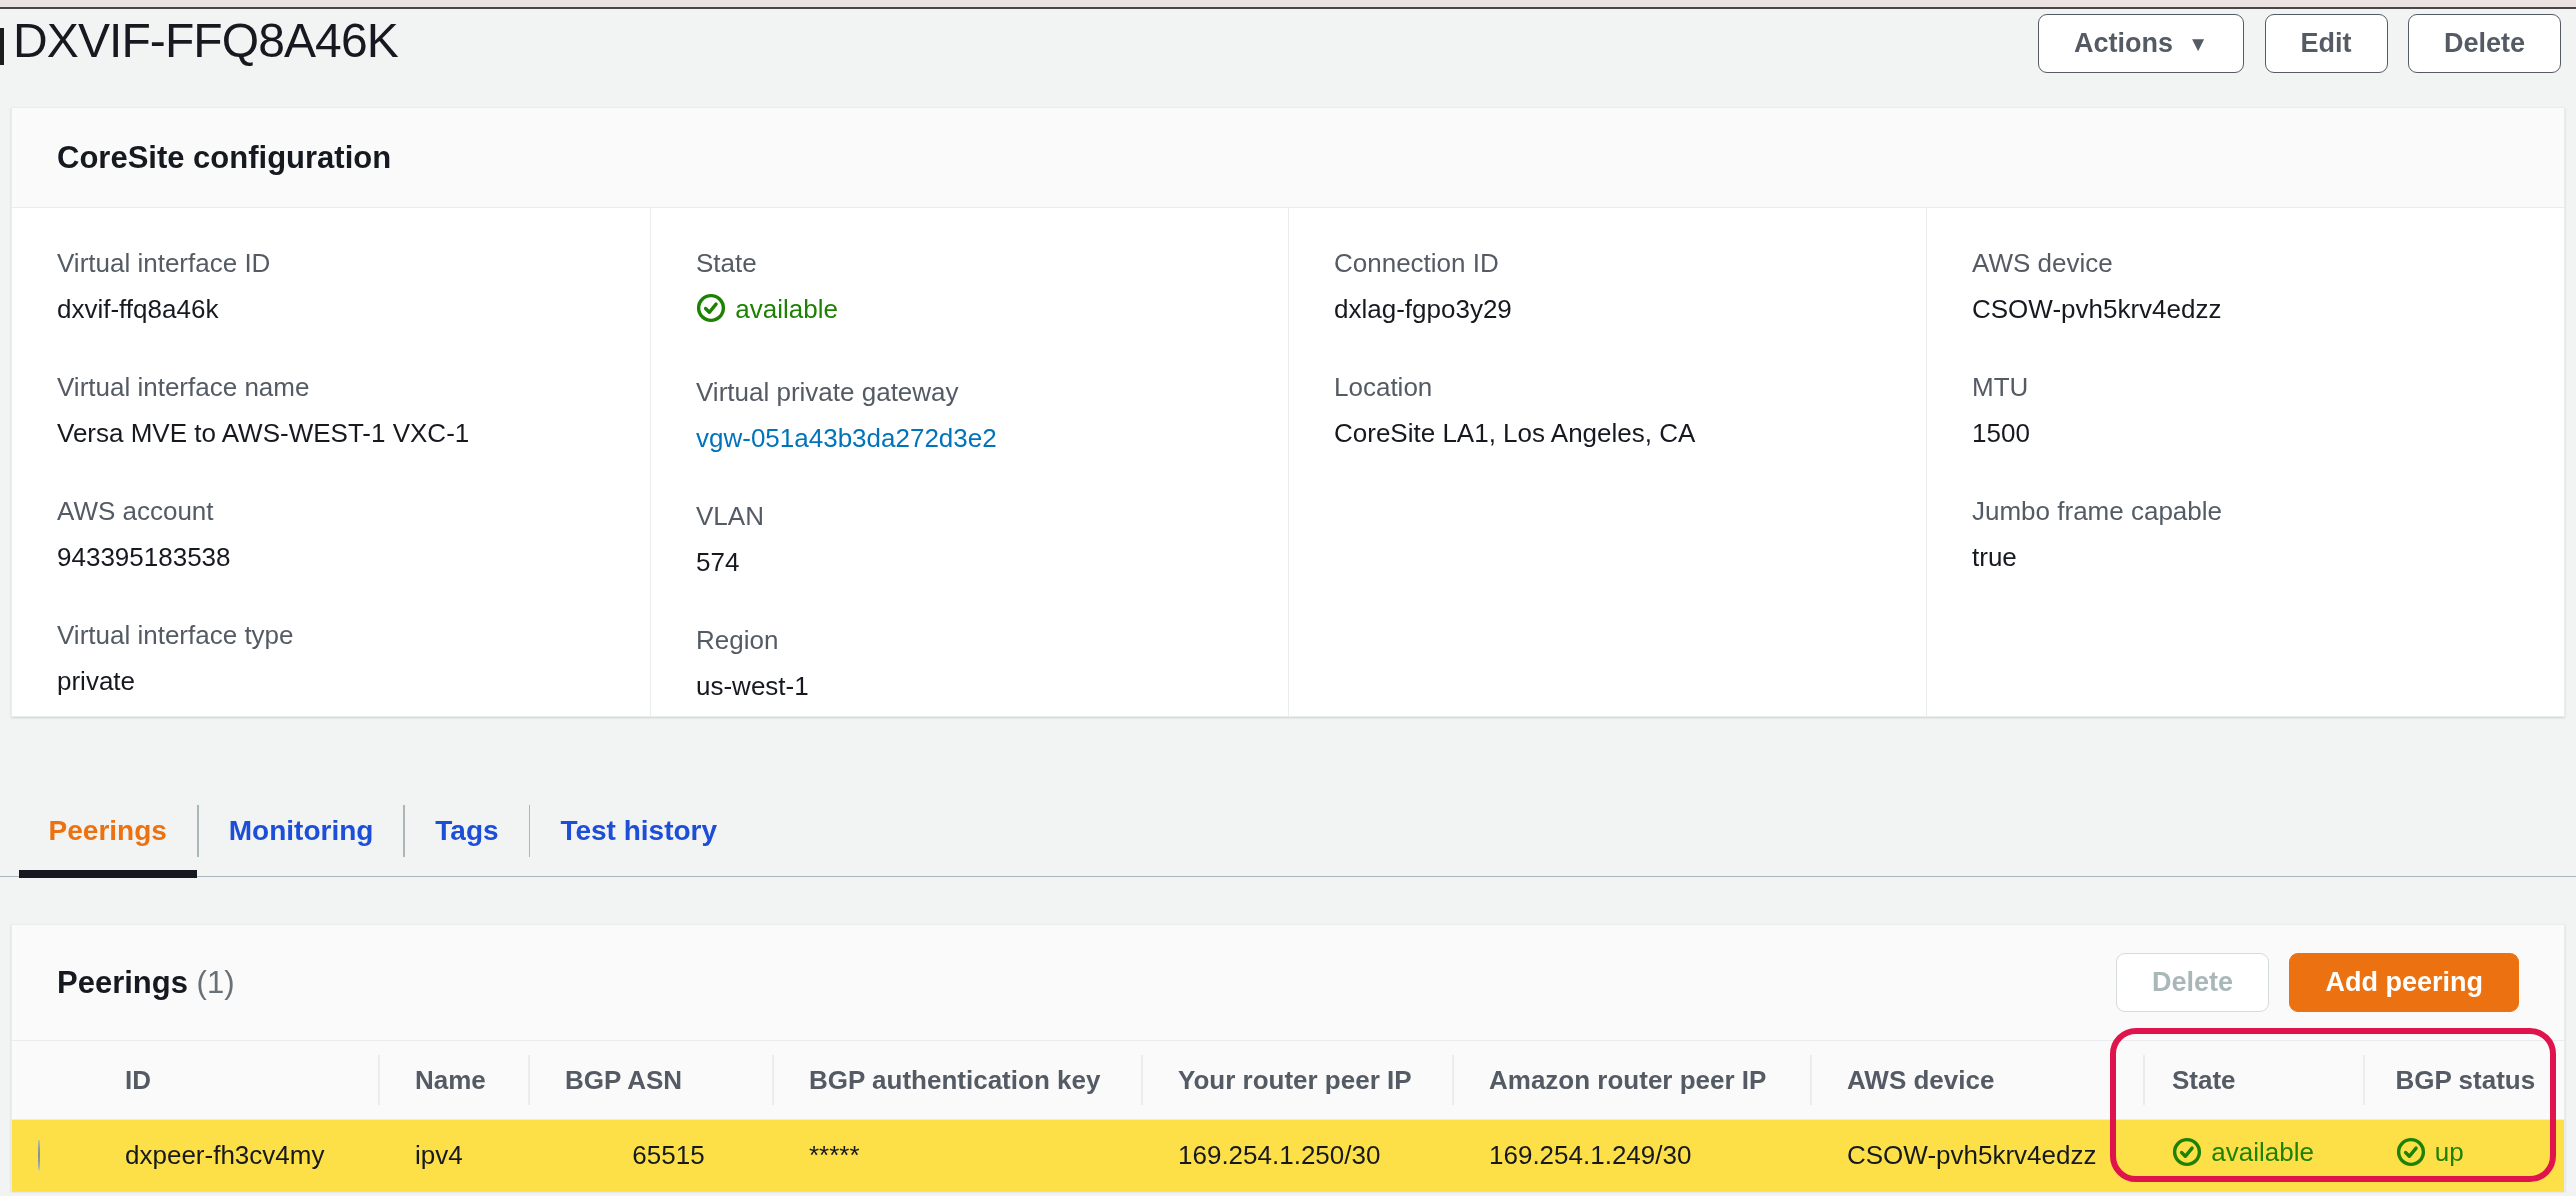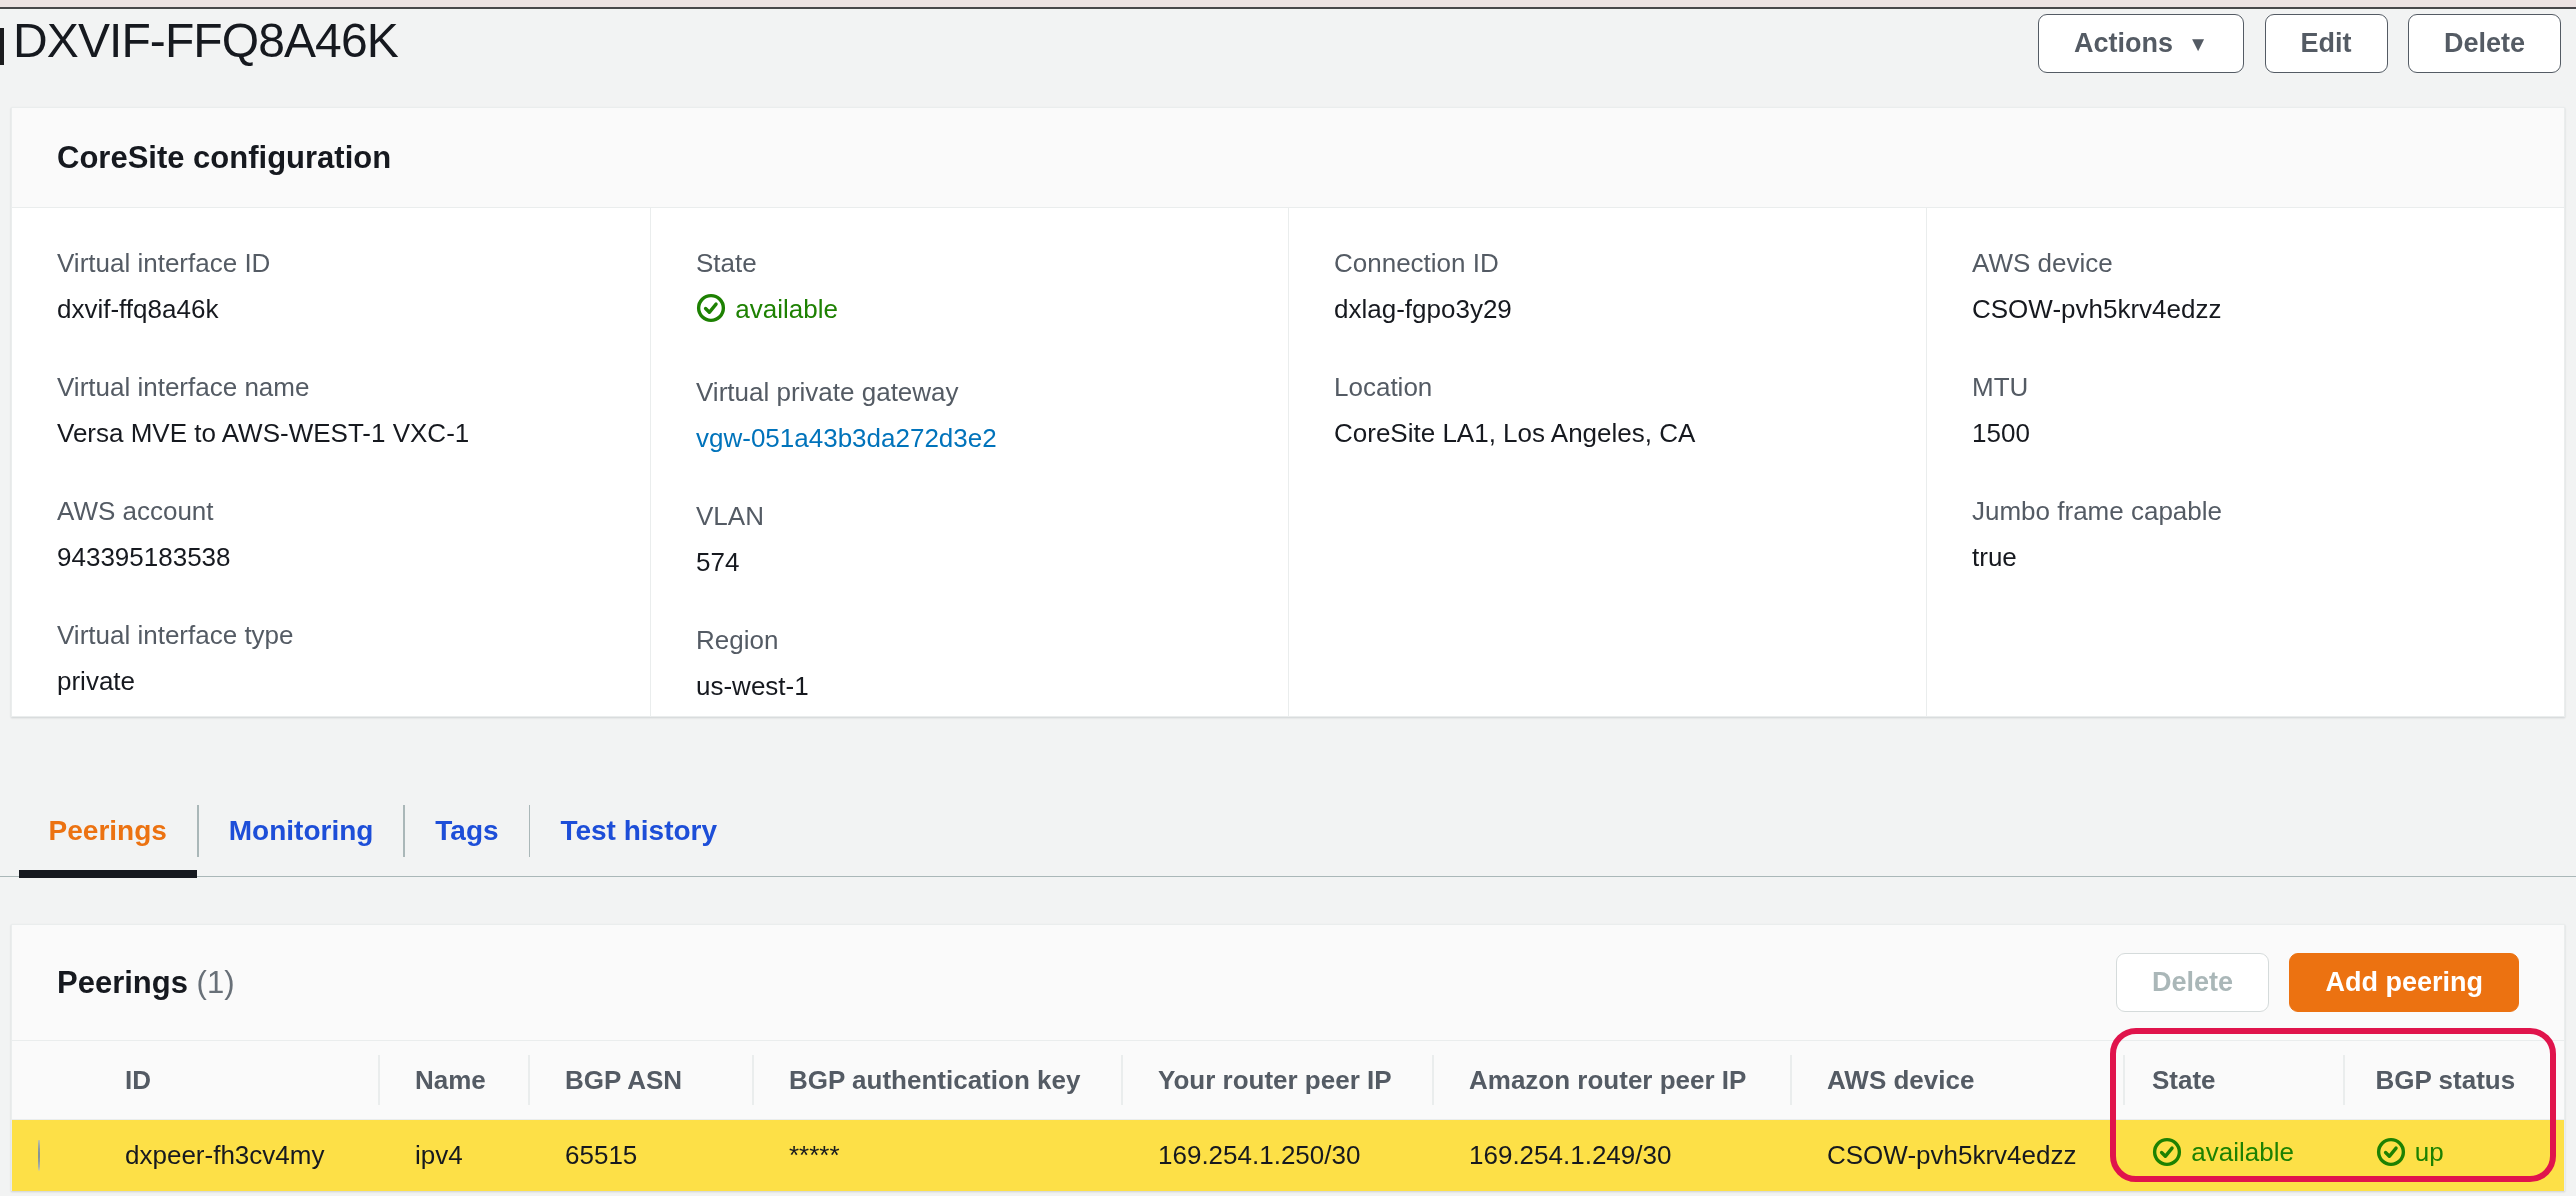--- a/index.html
+++ b/index.html
@@ -56,21 +56,21 @@
 
   .thead { display:flex; align-items:center; height:79px; background:#fafafa; border-bottom:0.9px solid #eaeded;
            font-size:26px; font-weight:700; color:#545b64; }
   .trow { display:flex; align-items:center; height:71px; background:#fde047; font-size:26px; color:#16191f; }
   .cell { padding-left:37px; white-space:nowrap; overflow:hidden; }
   .thead .cell { position:relative; height:100%; display:flex; align-items:center; }
   .thead .cell.vline::before { content:''; position:absolute; left:0; top:14px; width:1.9px; height:50px; background:#eaeded; }
   .c-sel   { width:102px; padding-left:26px; }
   .c-id    { width:264px; padding-left:11px; }
   .c-name  { width:150px; }
-  .c-asn   { width:224px; }
+  .c-asn   { width:244px;text-align:center; }
   .c-key   { width:369px; }
   .c-your  { width:311px; }
   .c-amzn  { width:358px; }
   .c-dev   { width:333px; }
   .c-state { width:220px; padding-left:29px; }
   .c-bgp   { flex:1; padding-left:32.5px; }
 
   .radio { width:26px; height:26px; border:1.9px solid #879596; border-radius:50%; background:#fff; cursor:pointer; }
 
   

